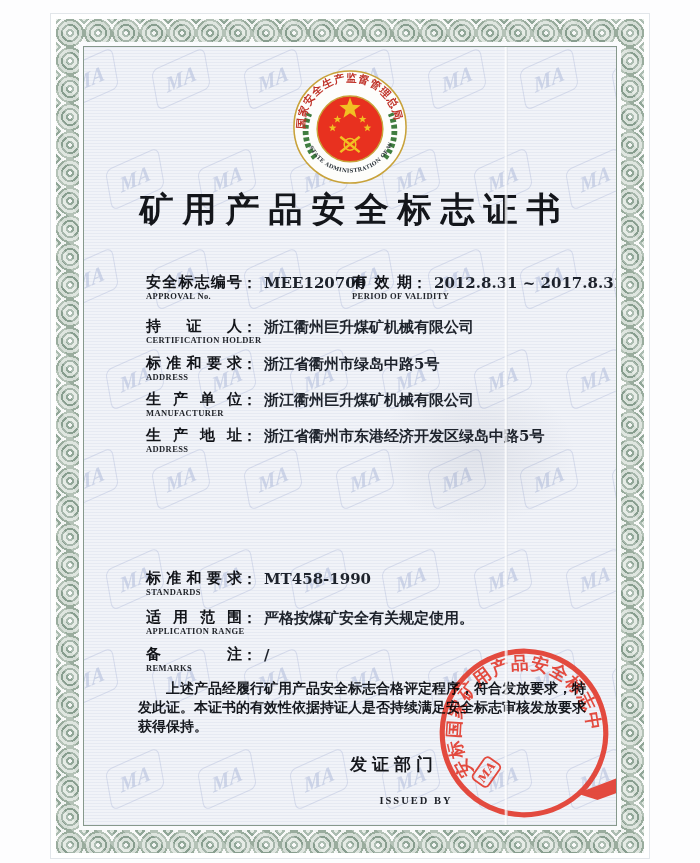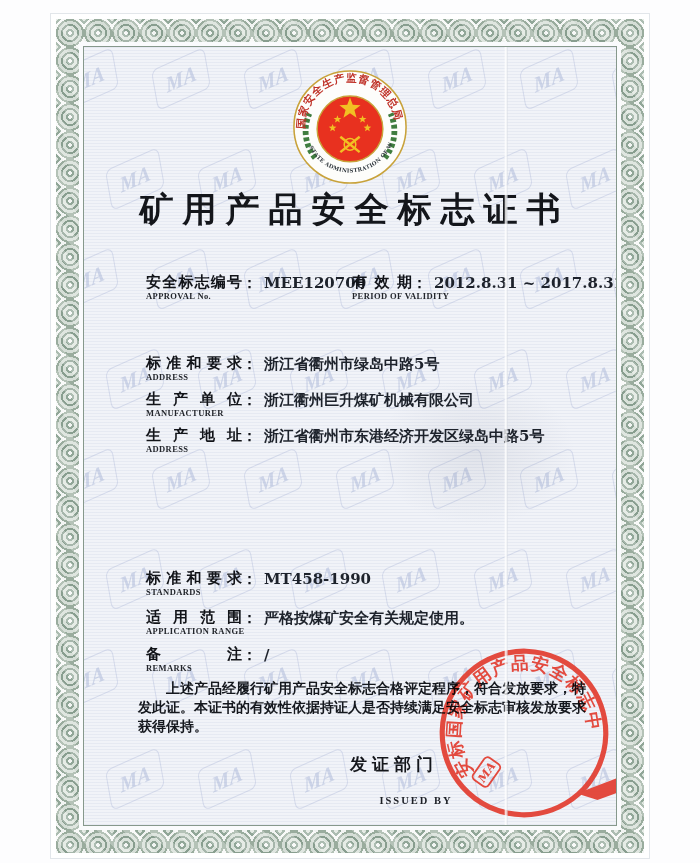--- a/index.html
+++ b/index.html
@@ -161,20 +161,24 @@
 
           <div class="field" style="top:226px">
             <span class="zh">安全标志编号</span><span class="colon">：</span><span class="val">MEE120700</span>
             <span class="en">APPROVAL No.</span>
           </div>
           <div class="field" style="left:268px;top:226px">
             <span class="zh narrow">有效期</span><span class="colon">：</span><span class="val">2012.8.31 ~ 2017.8.31</span>
             <span class="en">PERIOD OF VALIDITY</span>
           </div>
 
+          <div class="field" style="top:270px">
+            <span class="zh">持证人</span><span class="colon">：</span><span class="val">浙江衢州巨升煤矿机械有限公司</span>
+            <span class="en">CERTIFICATION HOLDER</span>
+          </div>
           <div class="field" style="top:307px">
             <span class="zh">标准和要求</span><span class="colon">：</span><span class="val">浙江省衢州市绿岛中路5号</span>
             <span class="en">ADDRESS</span>
           </div>
           <div class="field" style="top:343px">
             <span class="zh">生产单位</span><span class="colon">：</span><span class="val">浙江衢州巨升煤矿机械有限公司</span>
             <span class="en">MANUFACTURER</span>
           </div>
           <div class="field" style="top:379px">
             <span class="zh">生产地址</span><span class="colon">：</span><span class="val">浙江省衢州市东港经济开发区绿岛中路5号</span>

